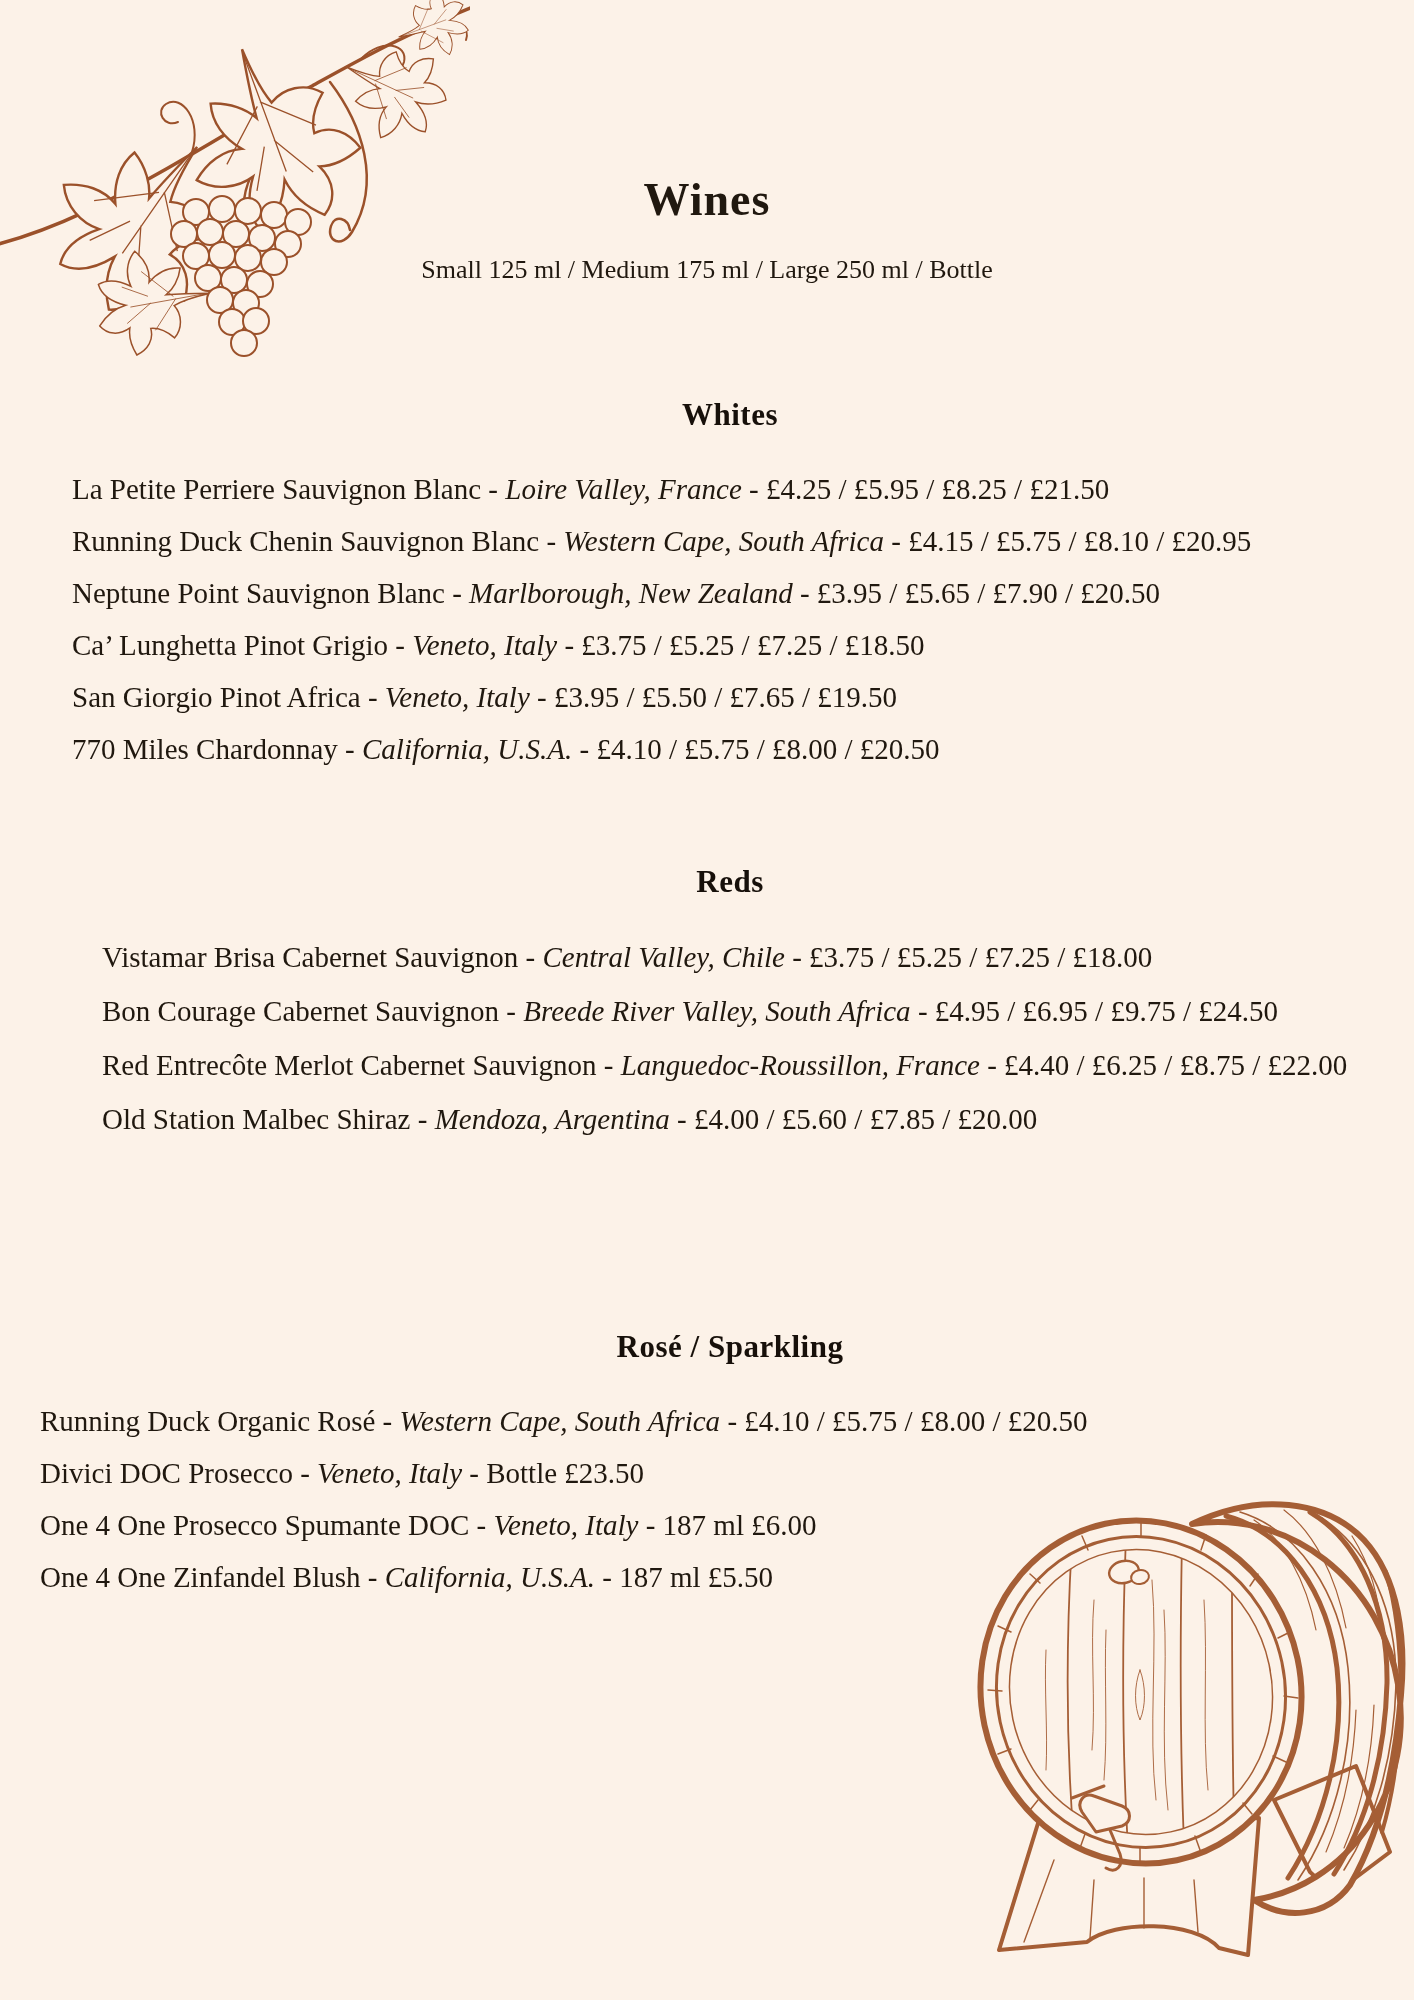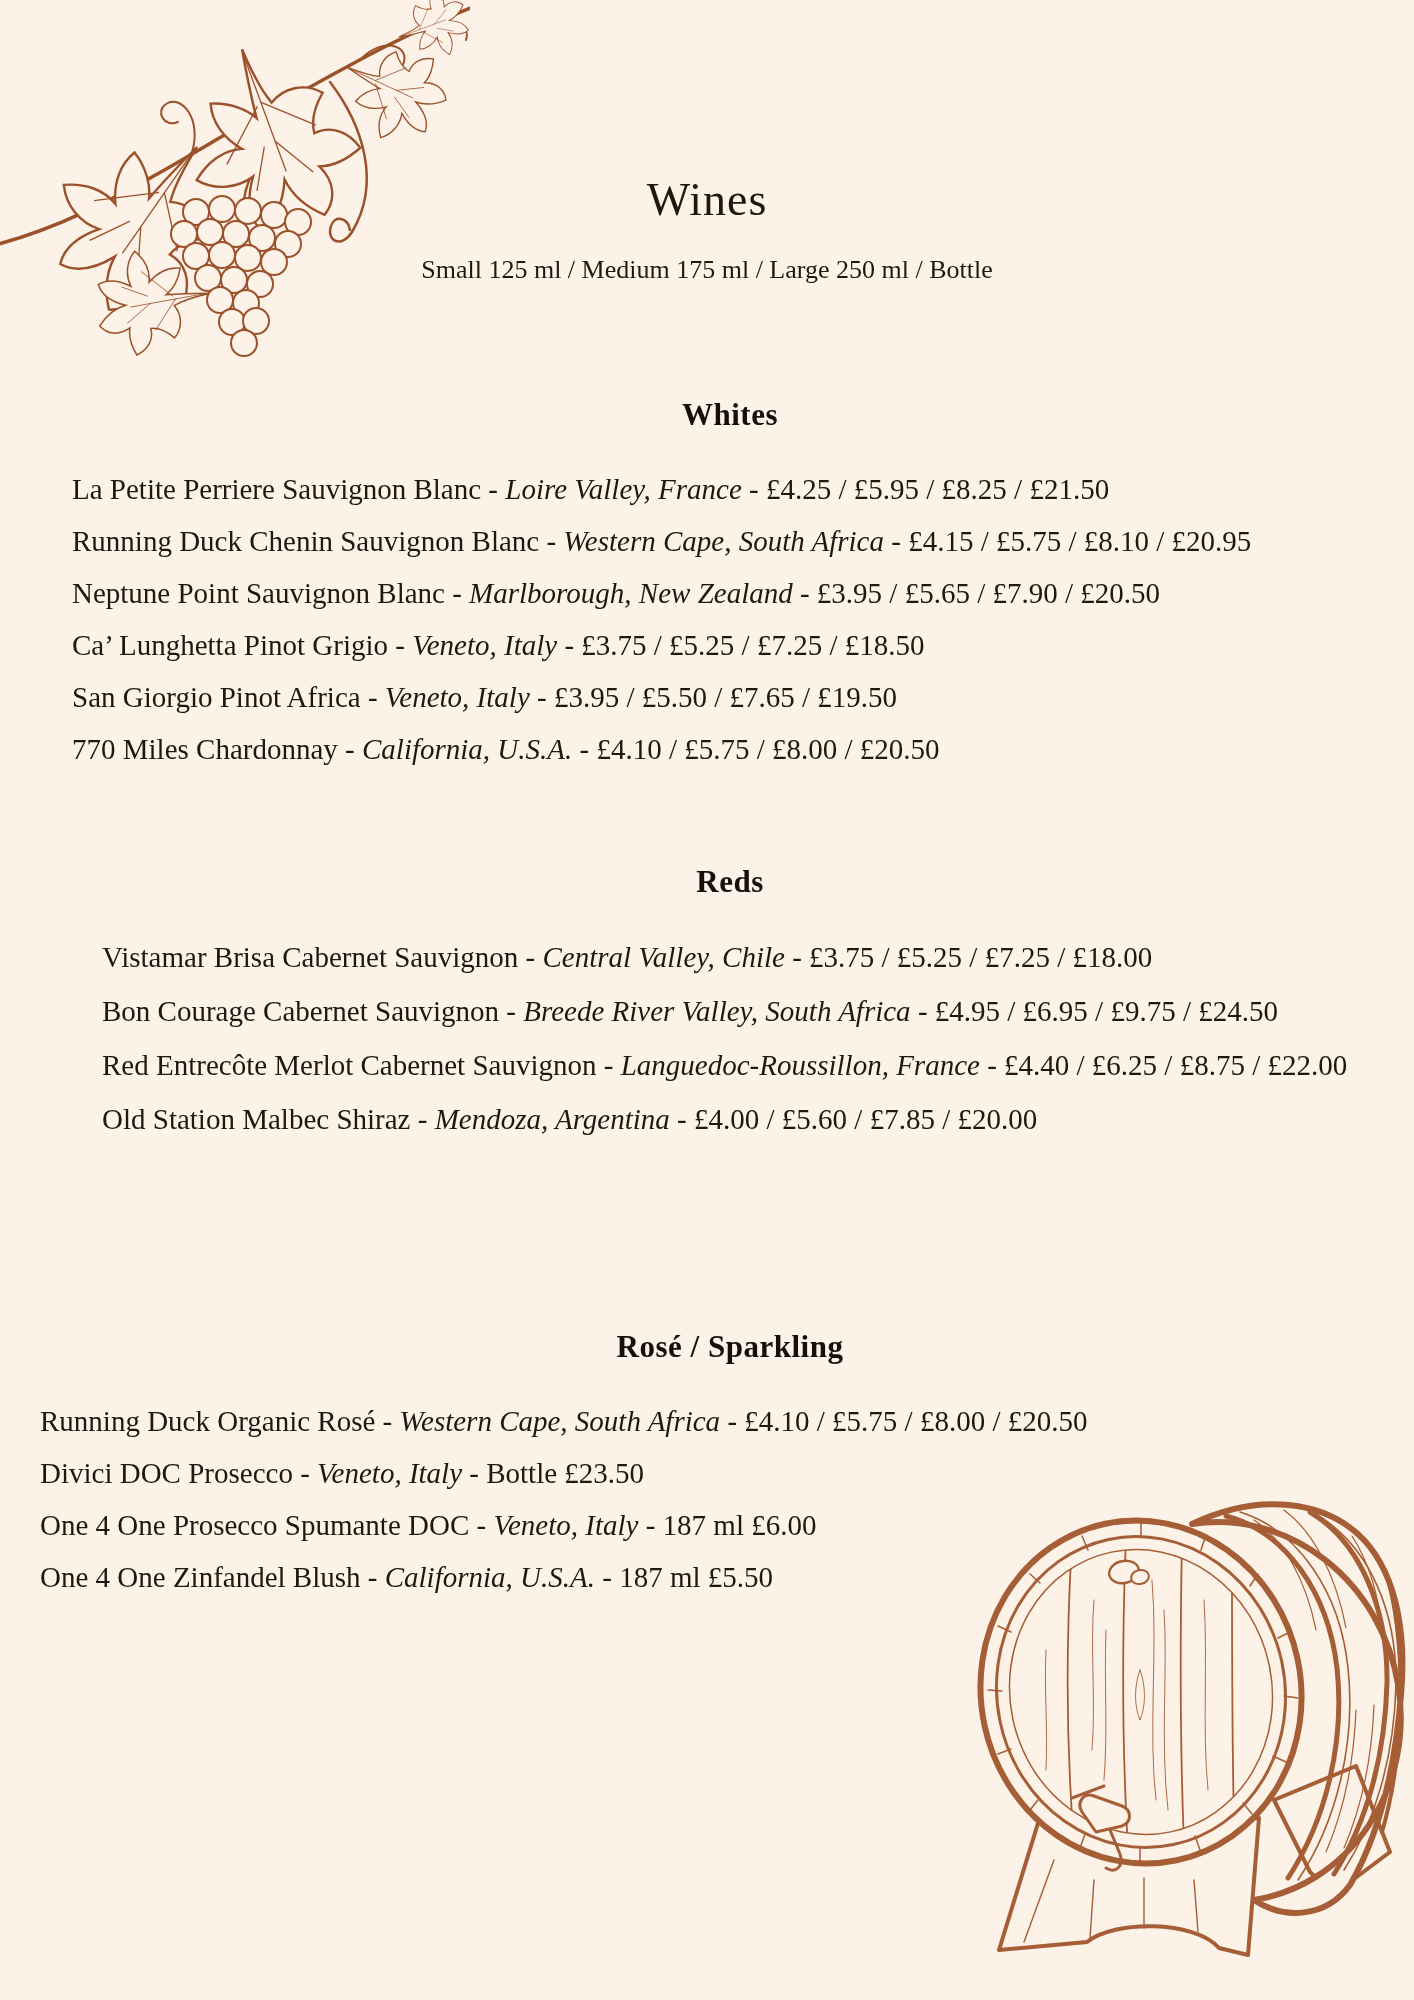--- a/index.html
+++ b/index.html
@@ -2,21 +2,21 @@
 <html><head>
 <meta charset="utf-8">
 <style>
   html,body{margin:0;padding:0;background:#e8e2da;}
   .page{
     position:relative;width:1414px;height:2000px;margin:0 auto;
     background:#fcf2e8;overflow:hidden;
     font-family:"Liberation Serif","DejaVu Serif",serif;color:#20180f;
   }
   .page-title{position:absolute;top:172px;left:0;width:100%;text-align:center;
-    font-size:46px;line-height:56px;font-weight:400;letter-spacing:1px;margin:0;}
+    font-size:46px;line-height:56px;font-weight:700;letter-spacing:1px;margin:0;}
   .page-subtitle{position:absolute;top:246px;left:0;width:100%;text-align:center;
     font-size:26px;line-height:48px;margin:0;}
   .menu-section{position:absolute;left:0;width:100%;}
   .section-heading{margin:0;text-align:center;font-size:31px;line-height:40px;
     font-weight:700;letter-spacing:.5px;color:#17100a;padding-left:46px;}
   .items{list-style:none;margin:28px 0 0;padding:0;}
   .item{font-size:29px;line-height:52px;white-space:nowrap;}
   .sec-whites{top:395px;}   .sec-whites .items{padding-left:72px;}
   .sec-reds{top:862px;}     .sec-reds .items{padding-left:70px;margin-left:32px;} .sec-reds .item{line-height:54px;}
   .sec-rose{top:1327px;}    .sec-rose .items{padding-left:40px;}

